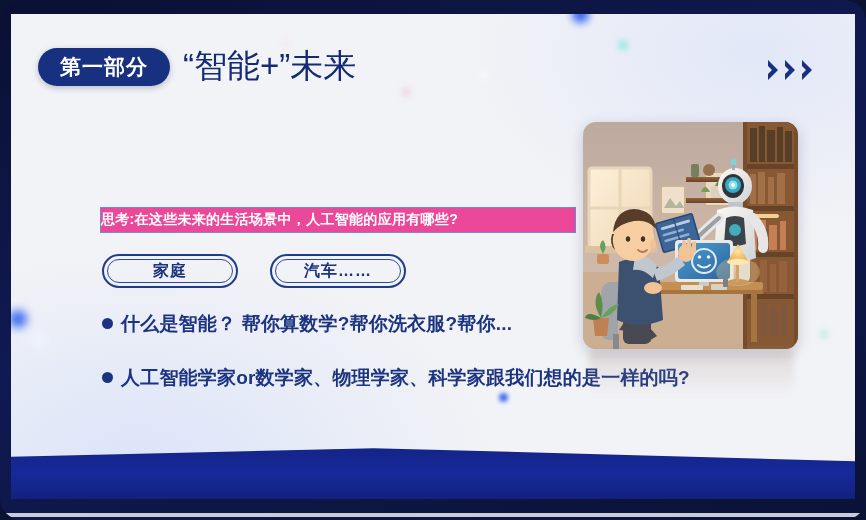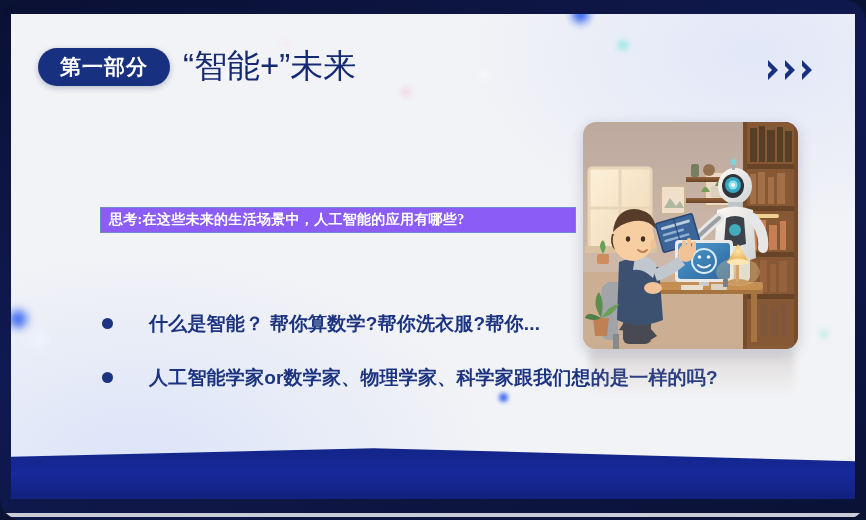--- a/index.html
+++ b/index.html
@@ -134,27 +134,25 @@
     letter-spacing: 1px;
     white-space: nowrap;
   }
 
   .think-bar {
     position: absolute;
     left: 89px;
     top: 193px;
     width: 476px;
     height: 26px;
-    background: #8b5cf6;
+    background: #ec4899;
     border: 1px solid #6f8ad0;
     box-sizing: border-box;
     display: flex;
     align-items: center;
-    padding-left: 8px;
-    font-family: Liberation Serif, serif;
   }
   .think-bar span {
     color: #ffffff;
     font-size: 14px;
     font-weight: bold;
     letter-spacing: .3px;
     white-space: nowrap;
   }
 
   .pill-row {
@@ -213,21 +211,20 @@
     margin-right: 8px;
     flex: 0 0 auto;
   }
   .bullet-text {
     color: #1c3480;
     font-size: 19px;
     font-weight: bold;
     letter-spacing: .2px;
     line-height: 27px;
     white-space: nowrap;
-    margin-left: 28px;
   }
 
   
   .illus {
     position: absolute;
     left: 572px;
     top: 108px;
     width: 215px;
     height: 227px;
     border-radius: 13px;
@@ -289,20 +286,26 @@
         </svg>
       </div>
     </div>
 
 
     <div class="think-bar">
       <span>思考:在这些未来的生活场景中，人工智能的应用有哪些?</span>
     </div>
 
     <div class="pill-row" id="pill-row">
+        <div class="pill">
+          <span>家庭</span>
+        </div>
+        <div class="pill">
+          <span>汽车……</span>
+        </div>
       </div>
 
     <div class="bullets" id="bullet-list">
         <div class="bullet">
           <div class="bullet-dot"></div>
           <div class="bullet-text">什么是智能？ 帮你算数学?帮你洗衣服?帮你...</div>
         </div>
         <div class="bullet">
           <div class="bullet-dot"></div>
           <div class="bullet-text">人工智能学家or数学家、物理学家、科学家跟我们想的是一样的吗?</div>

